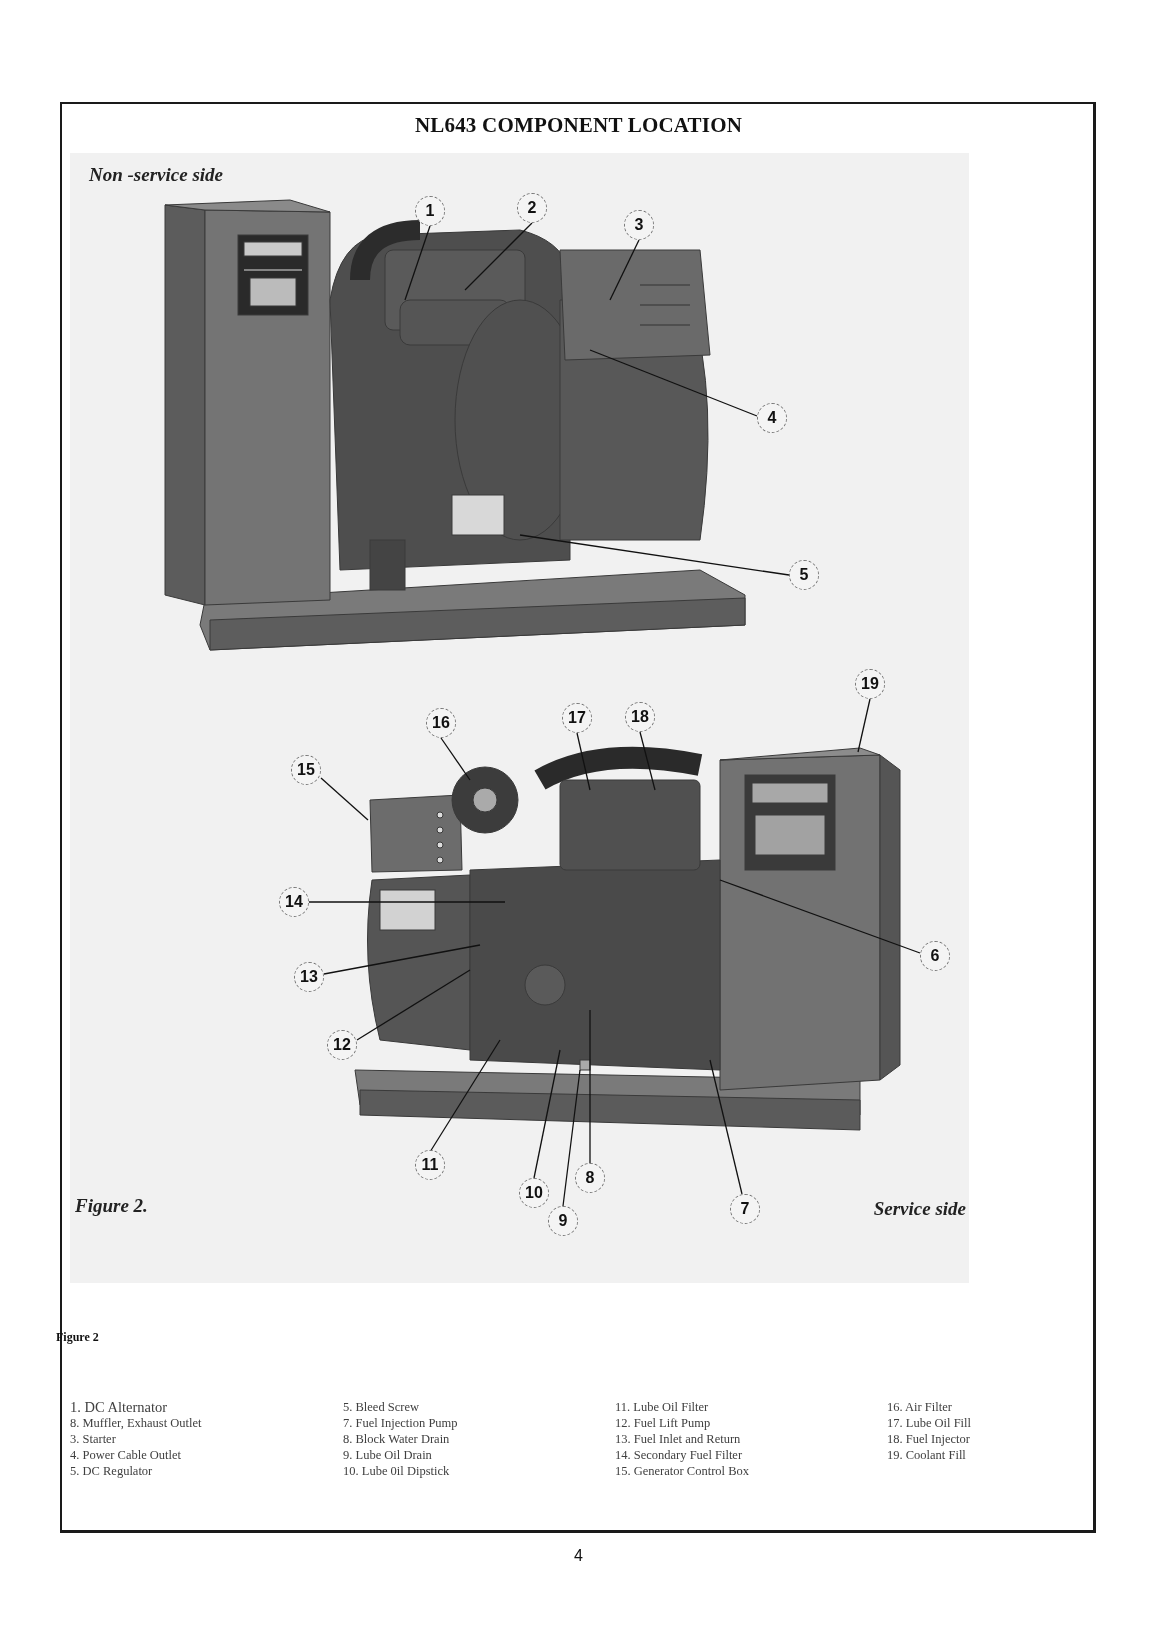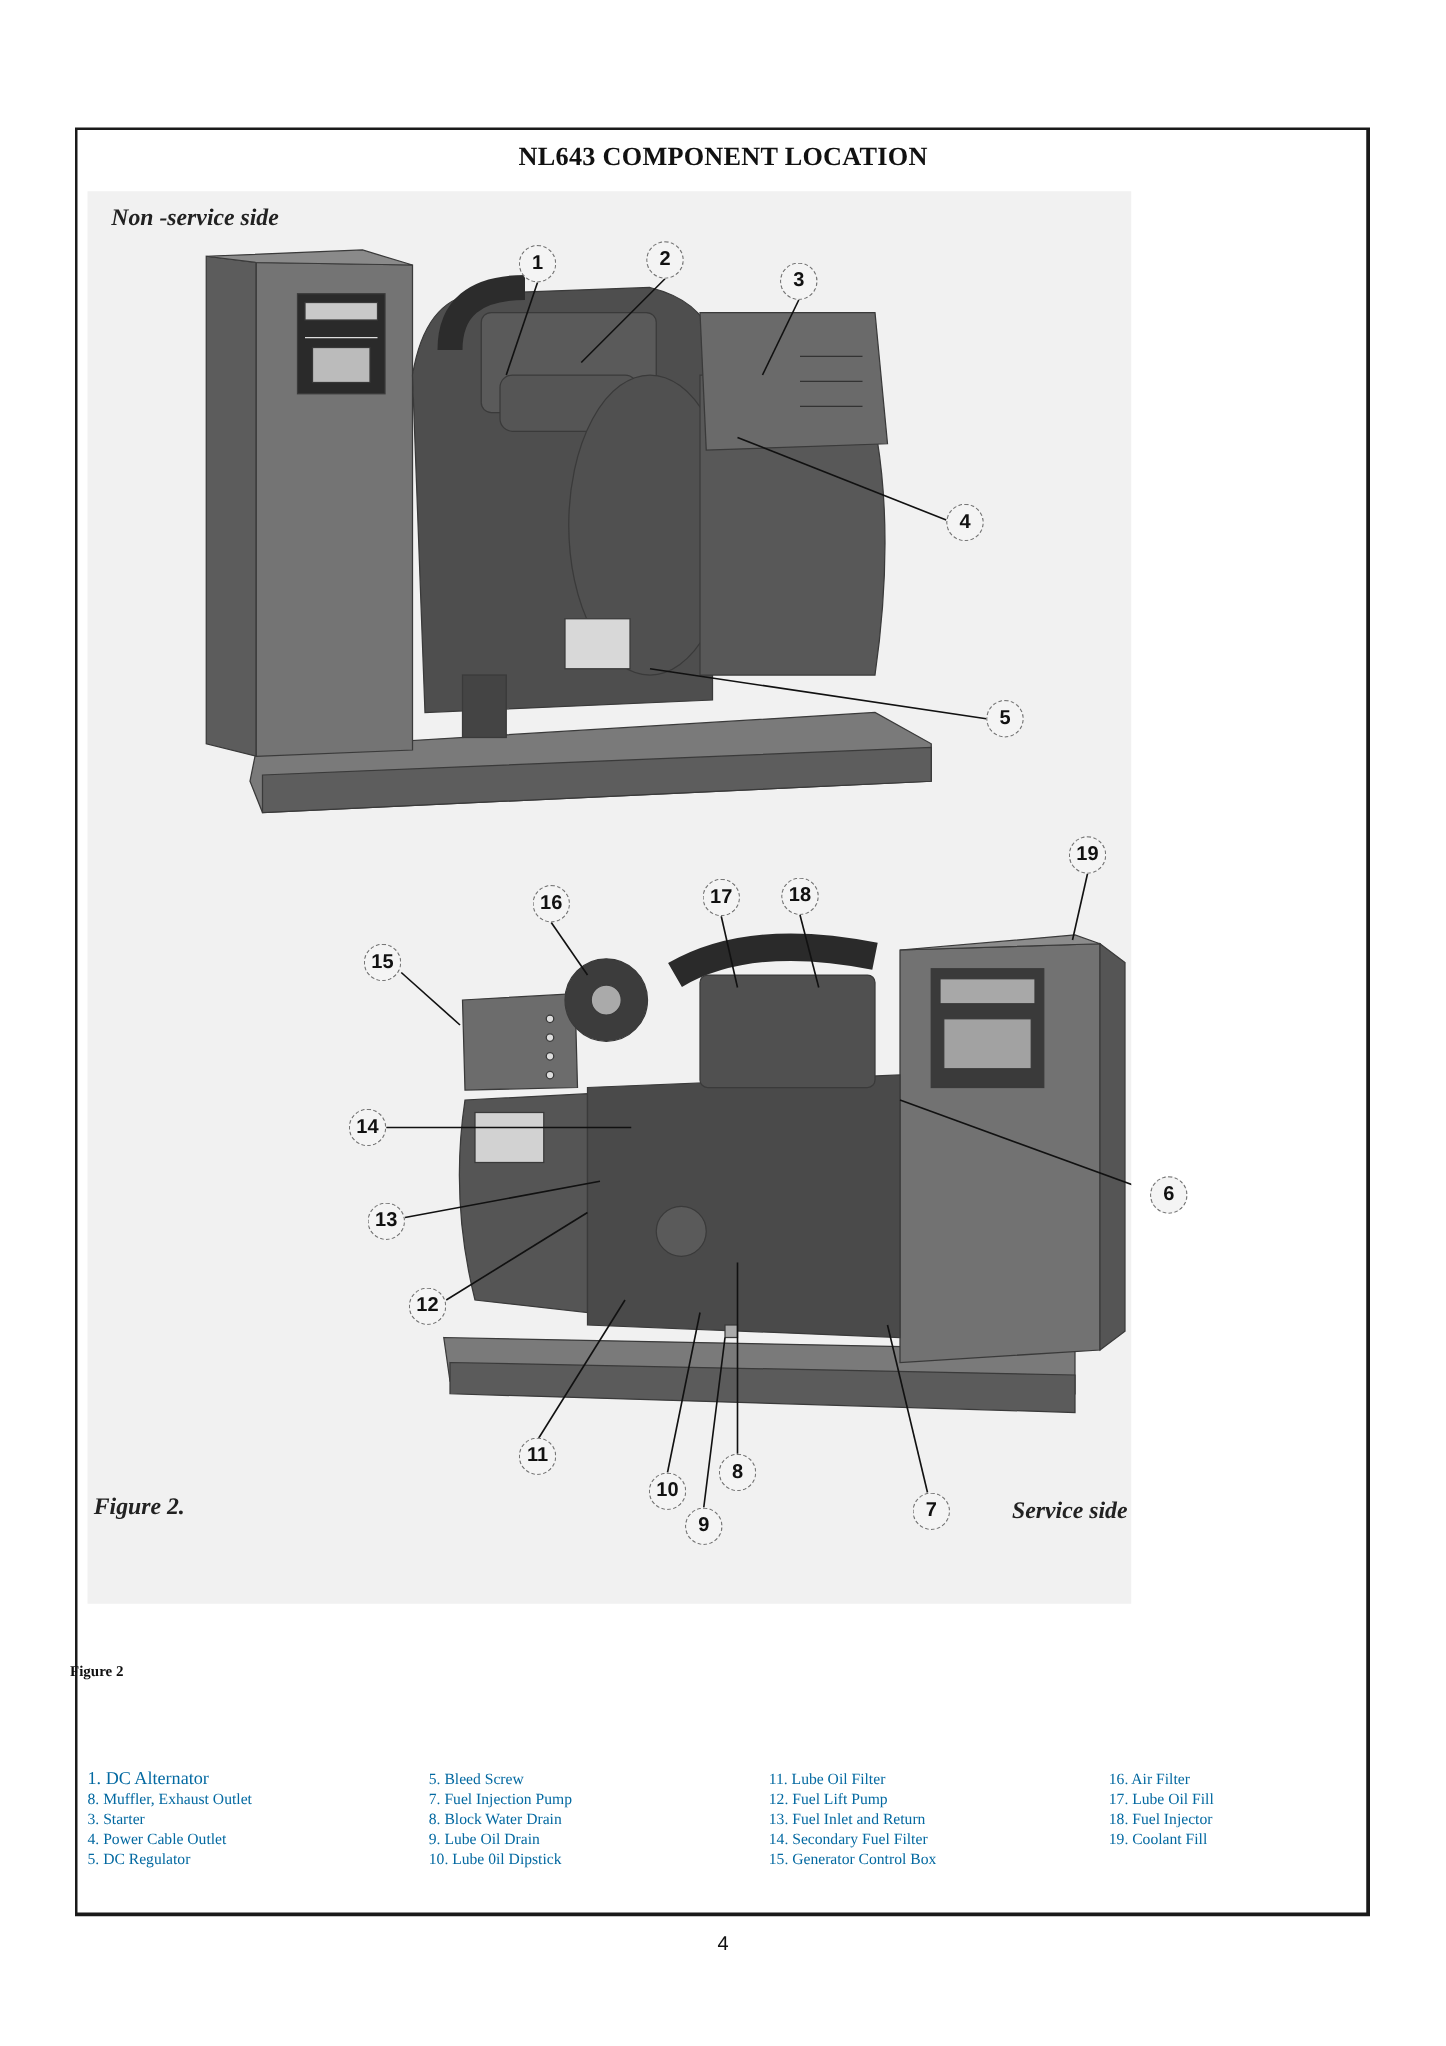--- a/index.html
+++ b/index.html
@@ -2,27 +2,27 @@
 <html><head>
 <meta charset="utf-8">
 <style>
   html, body { margin: 0; padding: 0; background: #ffffff; }
   body { width: 1157px; height: 1637px; position: relative; overflow: hidden;
          font-family: "Liberation Serif", "DejaVu Serif", serif; color: #111; }
   .frame { position: absolute; left: 60px; top: 102px; width: 1036px; height: 1431px;
            border: 2px solid #1a1a1a; border-right-width: 3px; border-bottom-width: 3px; box-sizing: border-box; }
   .title { position: absolute; left: 0; right: 0; top: 113px; text-align: center;
            font-family: "Liberation Serif", serif; font-weight: bold; font-size: 21px; letter-spacing: 0.2px; }
-  .photo { position: absolute; left: 70px; top: 153px; width: 835px; height: 1130px;
+  .photo { position: absolute; left: 70px; top: 153px; width: 899px; height: 1130px;
            background: #f1f1f1; overflow: hidden; }
   .photo svg { position: absolute; left: 0; top: 0; }
   .photo-label { position: absolute; font-family: "Liberation Serif", serif; font-style: italic; font-weight: bold;
                  font-size: 19px; color: #222; }
   .fig-heading { position: absolute; left: 56px; top: 1330px; font-weight: bold; font-size: 12px; }
-  .legend { position: absolute; top: 1399px; font-size: 12.5px; line-height: 16px; color: #0369a1; margin-top: 16px; }
+  .legend { position: absolute; top: 1399px; font-size: 12.5px; line-height: 16px; color: #404040; }
   .legend div { white-space: nowrap; }
   .legend .big { font-size: 14.5px; }
   .pageno { position: absolute; left: 0; right: 0; top: 1547px; text-align: center;
             font-family: "Liberation Sans", "DejaVu Sans", sans-serif; font-size: 16px; }
   .callout { position: absolute; width: 30px; height: 30px; margin-left: -15px; margin-top: -15px;
              border: 1.5px dashed #777; border-radius: 50%; background: #f4f4f4;
              font-family: "Liberation Sans", "DejaVu Sans", sans-serif; font-weight: bold; font-size: 16px;
              display: flex; align-items: center; justify-content: center; box-sizing: border-box; color: #111; }
 </style>
 </head>

